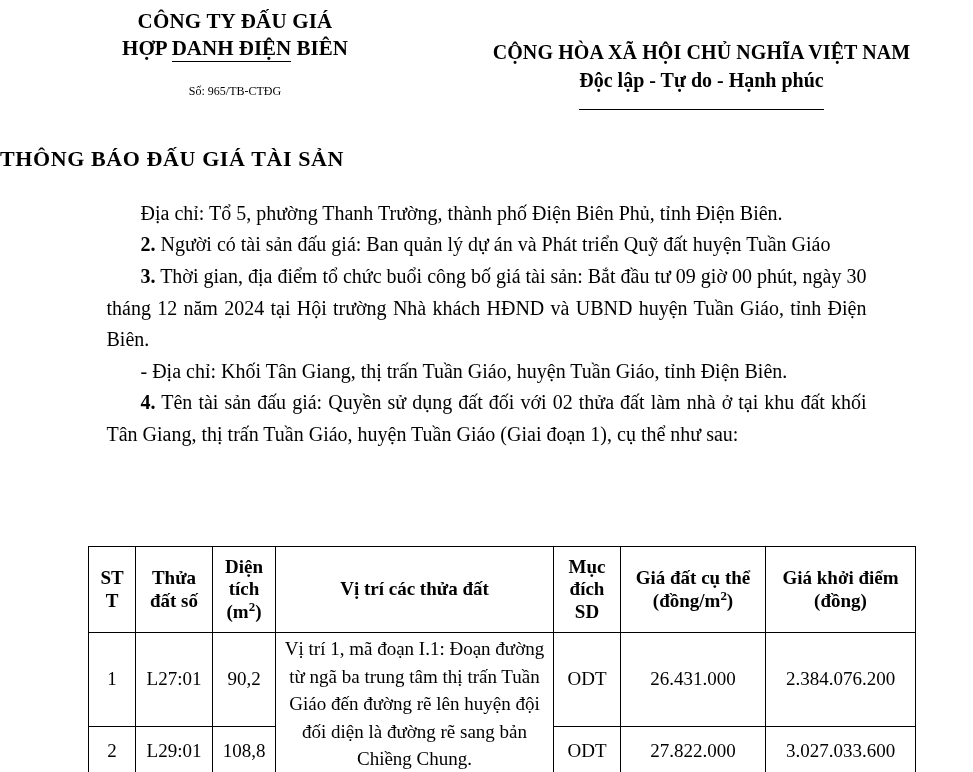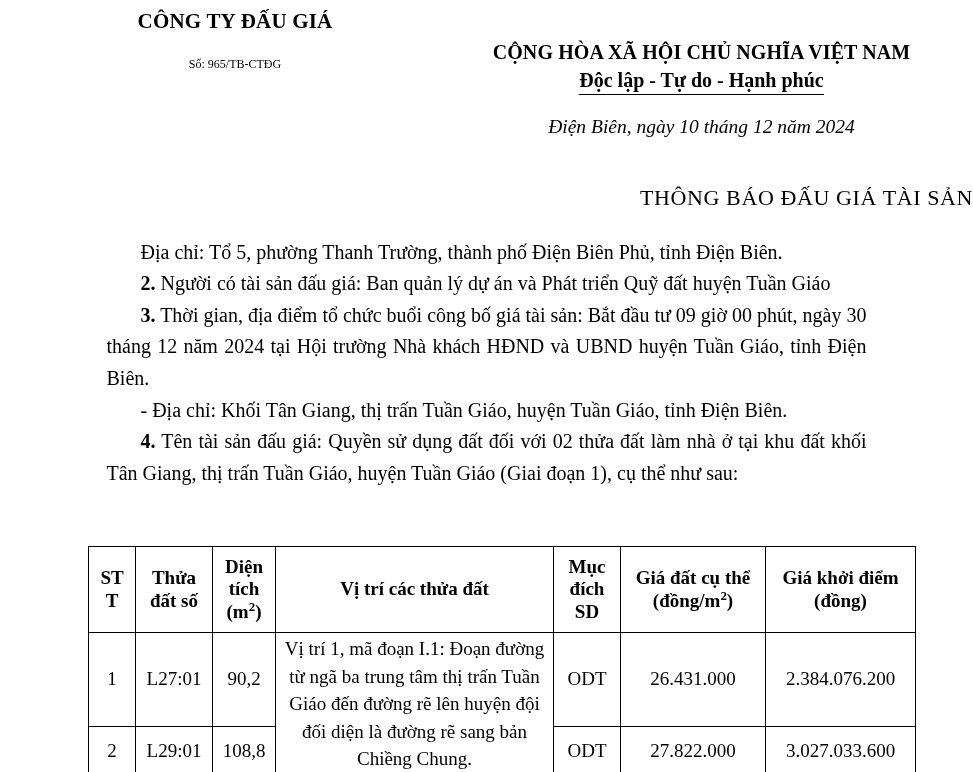--- a/index.html
+++ b/index.html
@@ -74,34 +74,34 @@
   }
   .motto {
     font-size: 20px;
     font-weight: bold;
     line-height: 1.3;
     margin-top: 1px;
     white-space: nowrap;
   }
   .motto span {
     border-bottom: 1.6px solid #000;
-    padding-bottom: 3px;
+    padding-bottom: 18px;
   }
   .place-date {
     font-size: 19.5px;
     font-style: italic;
     margin-top: 23px;
     white-space: nowrap;
   }
 
   
   .doc-title {
-    text-align: right;
+    text-align: left;
     font-size: 22px;
-    font-weight: normal;
+    font-weight: bold;
     letter-spacing: 0.6px;
     margin-top: 47px;
     white-space: nowrap;
   }
 
   
   .body-block {
     margin: 0 auto;
     width: 760px;
     padding-top: 26px;
@@ -169,27 +169,27 @@
 </style>
 </head>
 <body>
 
 <div class="page">
 
   <div class="header">
 
     <div class="header-left">
       <div class="org-line">CÔNG TY ĐẤU GIÁ</div>
+      <div class="org-line-2"><span>HỢP </span><span class="org-underline-seg">DANH ĐIỆN</span><span> BIÊN</span></div>
       <div class="doc-number">Số: 965/TB-CTĐG</div>
     </div>
 
     <div class="header-right">
       <div class="nation-line">CỘNG HÒA XÃ HỘI CHỦ NGHĨA VIỆT NAM</div>
       <div class="motto"><span>Độc lập - Tự do - Hạnh phúc</span></div>
-      <div class="place-date">Điện Biên, ngày 10 tháng 12 năm 2024</div>
     </div>
 
   </div>
 
   <div class="doc-title">THÔNG BÁO ĐẤU GIÁ TÀI SẢN</div>
 
   <div class="body-block">
 
 
     <p class="para indent">Địa chỉ: Tổ 5, phường Thanh Trường, thành phố Điện Biên Phủ, tỉnh Điện Biên.</p>

